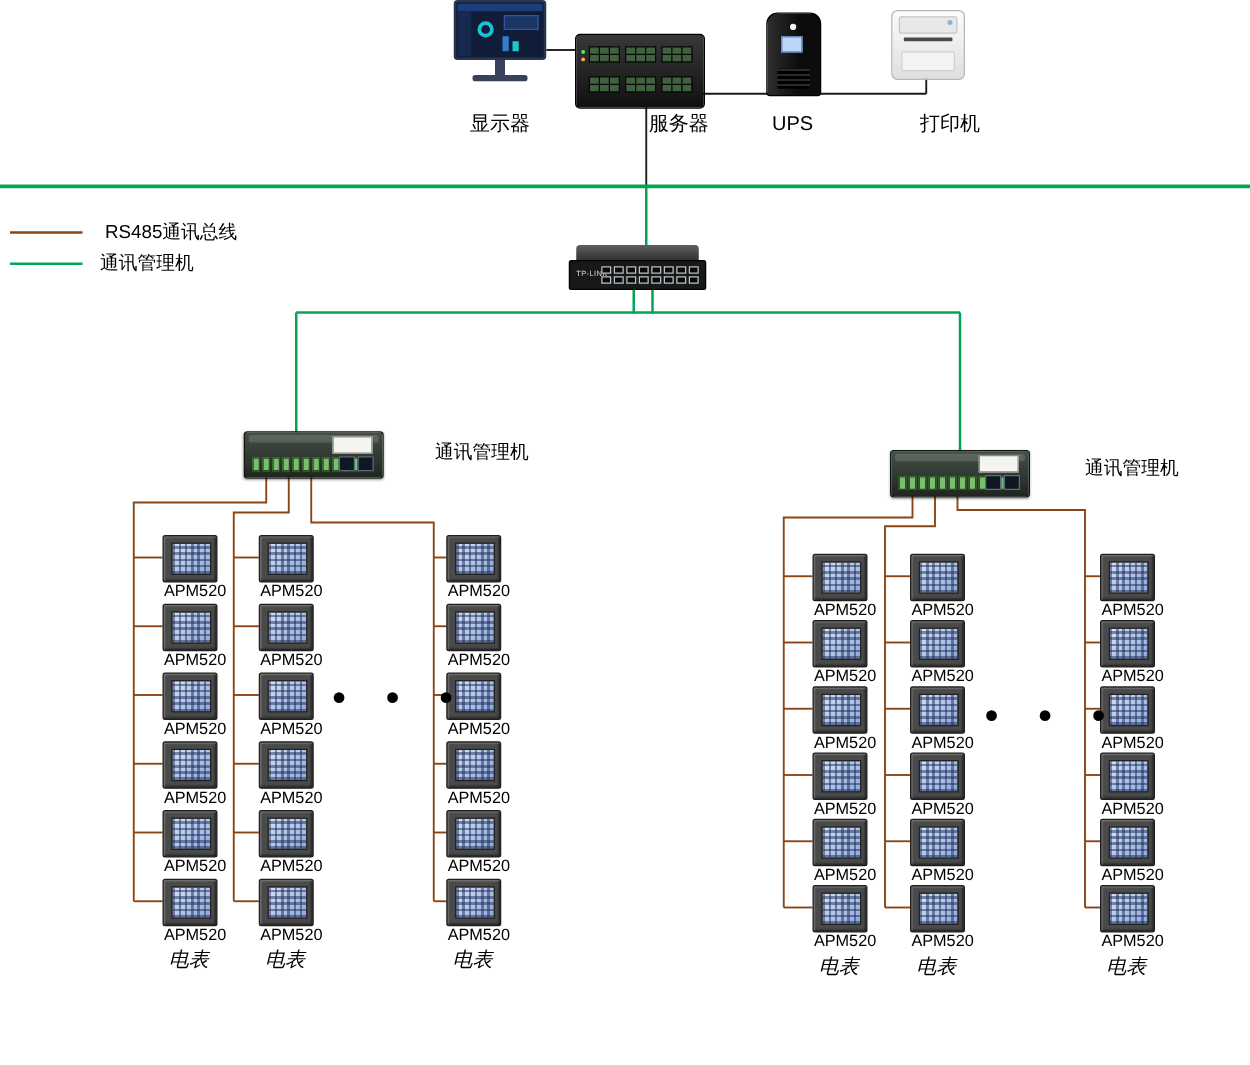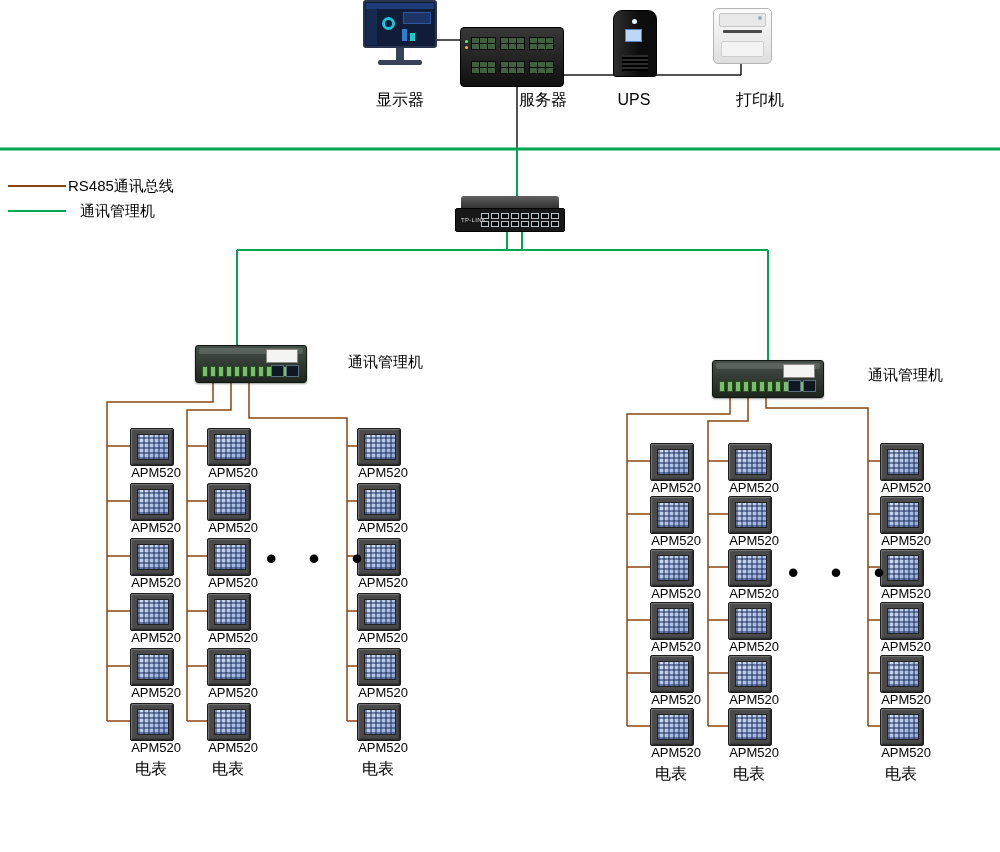--- a/index.html
+++ b/index.html
@@ -6,21 +6,21 @@
   .canvas{position:relative;width:1000px;height:852px;background:#ffffff;
           font-family:"Liberation Sans","DejaVu Sans",sans-serif;overflow:hidden;}
   .wires{position:absolute;left:0;top:0;}
   .eth{stroke:var(--ceth,#00A651);}
   .blk{stroke:#1a1a1a;}
   .r485{stroke:var(--c485,#8B4513);fill:none;}
 
   .lbl{position:absolute;color:#000;font-size:16px;white-space:nowrap;line-height:1.2;}
   .lbl.c{text-align:center;}
   .meter-label{font-size:13px;text-align:right;}
-  .type-label{font-size:16px;text-align:center;}
+  .type-label{font-size:16px;text-align:center;font-style:italic;}
   .dots{position:absolute;font-size:30px;font-weight:bold;letter-spacing:12px;color:#000;}
 
   
   .monitor{position:absolute;left:363px;top:0;width:74px;height:48px;background:#101c38;
            border:2px solid #2a3550;border-radius:3px;box-sizing:border-box;}
   .mon-header{position:absolute;left:1px;top:1px;right:1px;height:6px;background:#1d3d7a;}
   .mon-nav{position:absolute;left:1px;top:7px;width:11px;bottom:1px;background:#16294f;}
   .mon-ring{position:absolute;left:17px;top:15px;width:13px;height:13px;border-radius:50%;
             border:3px solid #19c3d4;box-sizing:border-box;}
   .mon-panel{position:absolute;right:4px;top:10px;width:26px;height:10px;background:#1b3566;border:1px solid #2f56a0;}
@@ -234,21 +234,21 @@
 
   <div class="printer">
     <div class="pr-top"></div>
     <div class="pr-btn"></div>
     <div class="pr-slot"></div>
     <div class="pr-tray"></div>
   </div>
   <div class="lbl c" style="left:717px;top:90px;width:86px;">打印机</div>
 
   <div class="legend-line" style="left:8px;top:185px;background:var(--c485,#8B4513);"></div>
-  <div class="lbl" style="left:68px;top:177px;font-size:15px;">RS485通讯总线</div>
+  <div class="lbl" style="left:84px;top:177px;font-size:15px;">RS485通讯总线</div>
   <div class="legend-line" style="left:8px;top:210px;background:var(--ceth,#00A651);"></div>
   <div class="lbl" style="left:80px;top:202px;font-size:15px;">通讯管理机</div>
 
   <div class="switch">
     <div class="sw-top"></div>
     <div class="sw-front">
       <div class="sw-brand">TP-LINK</div>
       <div class="sw-ports" id="switch-ports">
           <div class="sport"></div>
           <div class="sport"></div>

